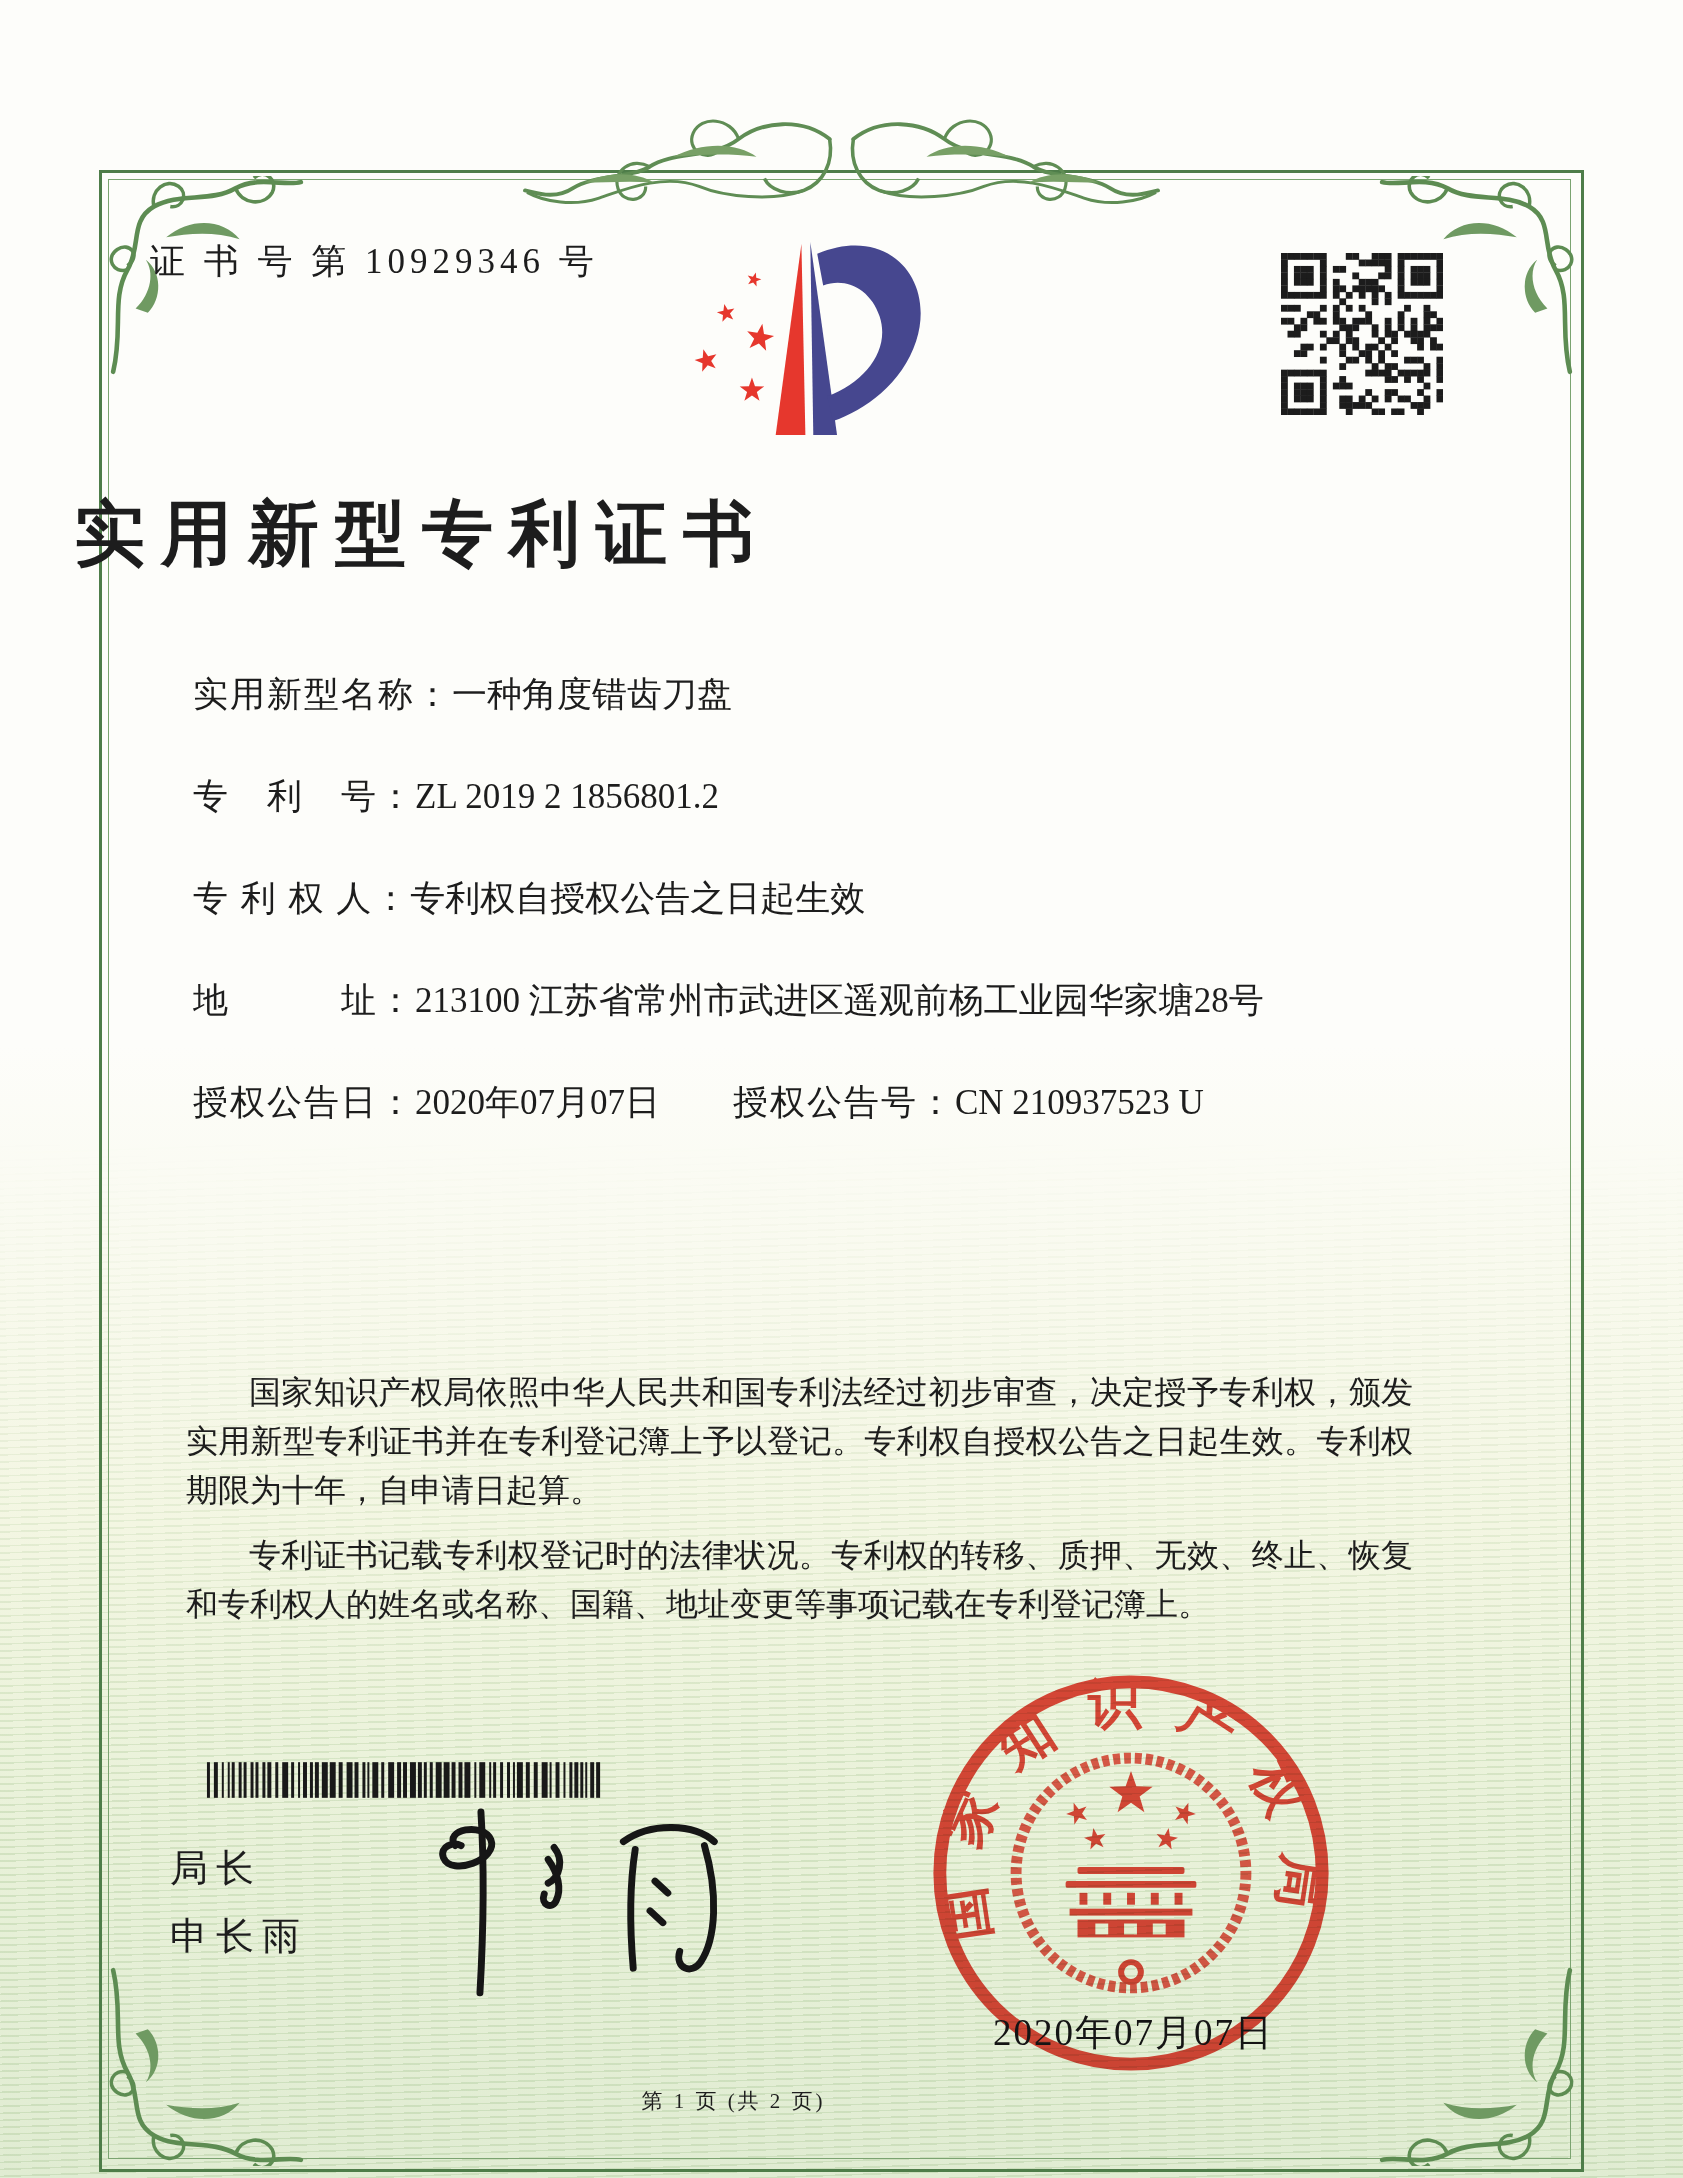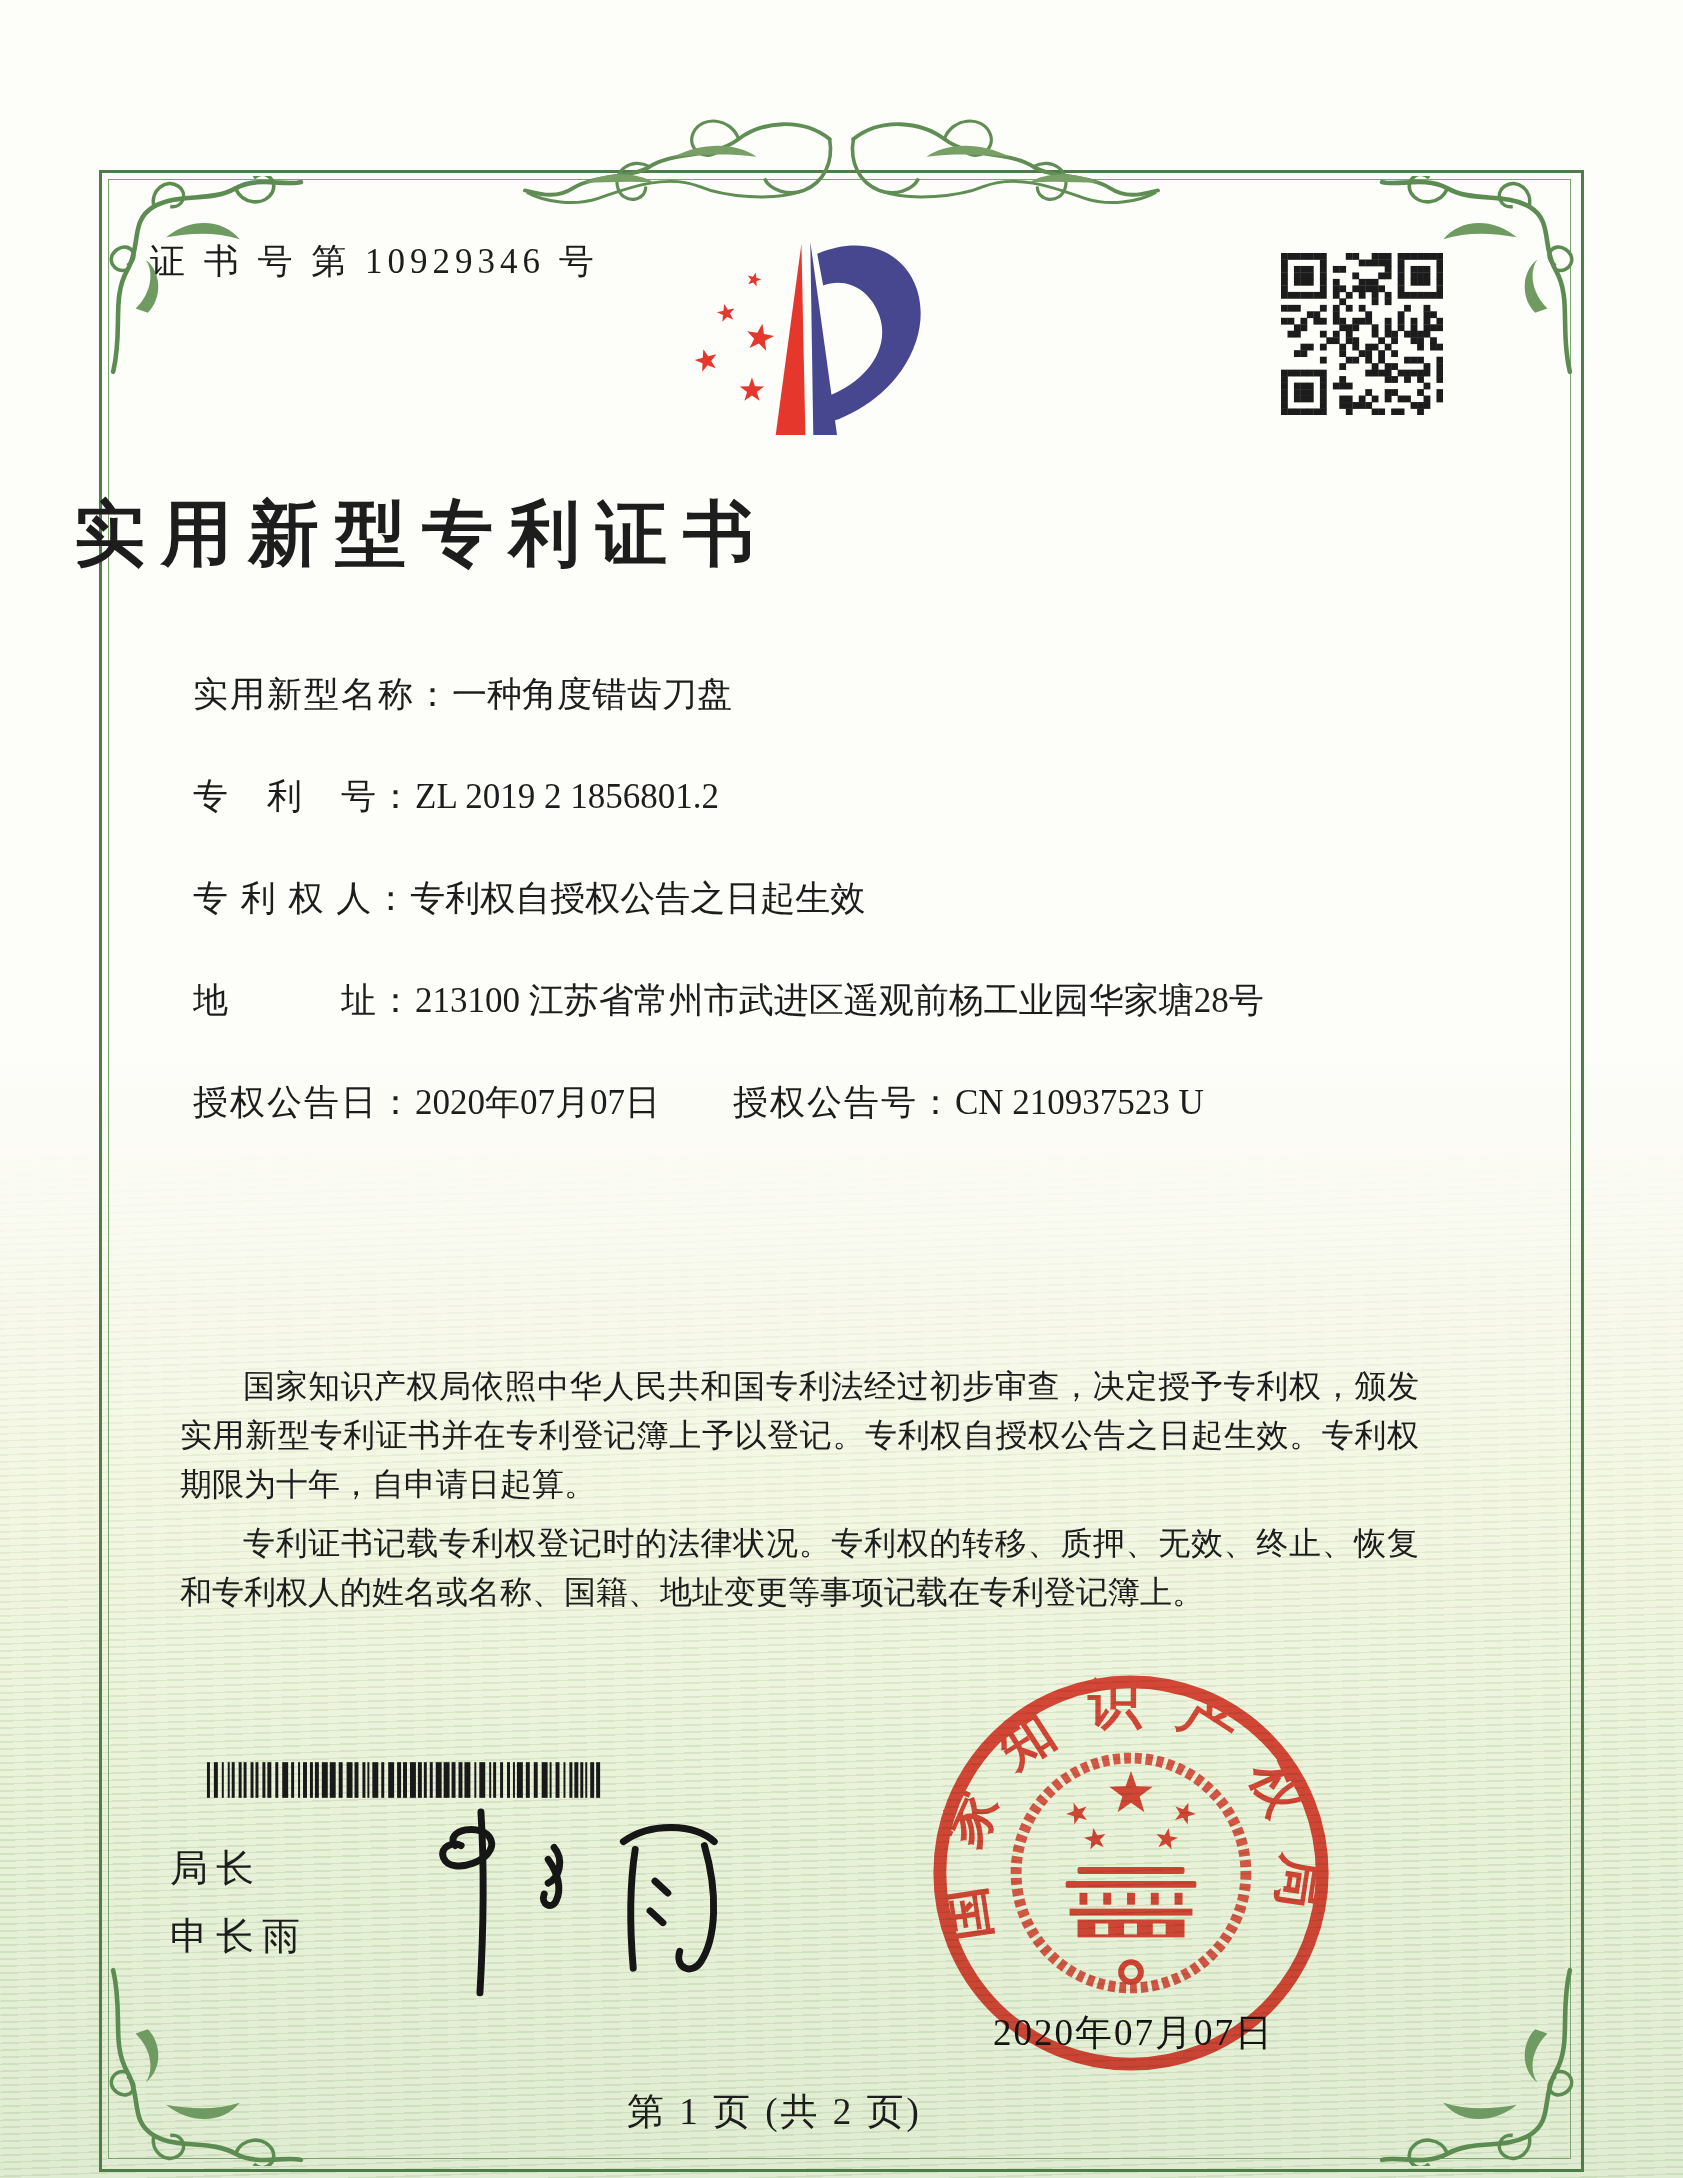--- a/index.html
+++ b/index.html
@@ -20,28 +20,28 @@
   .orn-top{position:absolute;left:515px;top:50px;}
   .cert-no{position:absolute;left:150px;top:238px;font-size:35px;letter-spacing:5px;}
   .logo{position:absolute;left:655px;top:222px;}
   .qr{position:absolute;left:1281px;top:253px;fill:#1c1c1c;}
   .title{position:absolute;left:74px;top:487px;width:1386px;text-align:left;font-size:71px;font-weight:bold;letter-spacing:16px;}
   .fields{position:absolute;left:153px;top:671px;width:1317px;font-size:35px;margin-left:40px;}
   .field-row{position:relative;height:102px;line-height:48px;}
   .field-row .lbl{letter-spacing:2px;}
   .pair2{position:absolute;left:540px;top:0;}
   .body-text{position:absolute;left:170px;top:1352px;width:1259px;font-size:32px;line-height:49px;text-align:justify;}
-  .body-text p{margin:10px;text-indent:63px;}
+  .body-text p{margin:16px;text-indent:63px;}
   .barcode{position:absolute;left:203px;top:1762px;fill:#191919;}
   .director-label{position:absolute;left:170px;top:1843px;font-size:38px;letter-spacing:8px;font-family:"Liberation Sans","DejaVu Sans",sans-serif;}
   .director-name{position:absolute;left:170px;top:1911px;font-size:38px;letter-spacing:8px;font-family:"Liberation Sans","DejaVu Sans",sans-serif;}
   .signature{position:absolute;left:386px;top:1790px;}
   .seal{position:absolute;left:921px;top:1663px;mix-blend-mode:multiply;opacity:.93;}
   .seal-date{position:absolute;left:970px;top:2008px;width:327px;text-align:center;font-size:37px;letter-spacing:2px;color:#141414;}
-  .footer{position:absolute;left:0;top:2087px;width:1467px;text-align:center;font-size:37px;letter-spacing:3px;padding-left:41px;}
+  .footer{position:absolute;left:0;top:2087px;width:1467px;text-align:center;font-size:21px;letter-spacing:3px;}
   .fl{stroke:#5d8c52;fill:none;stroke-linecap:round;}
 </style>
 </head>
 <body>
 
 <div id="page">
 
   <div class="guilloche"></div>
 
   <svg width="0" height="0" style="position:absolute">

